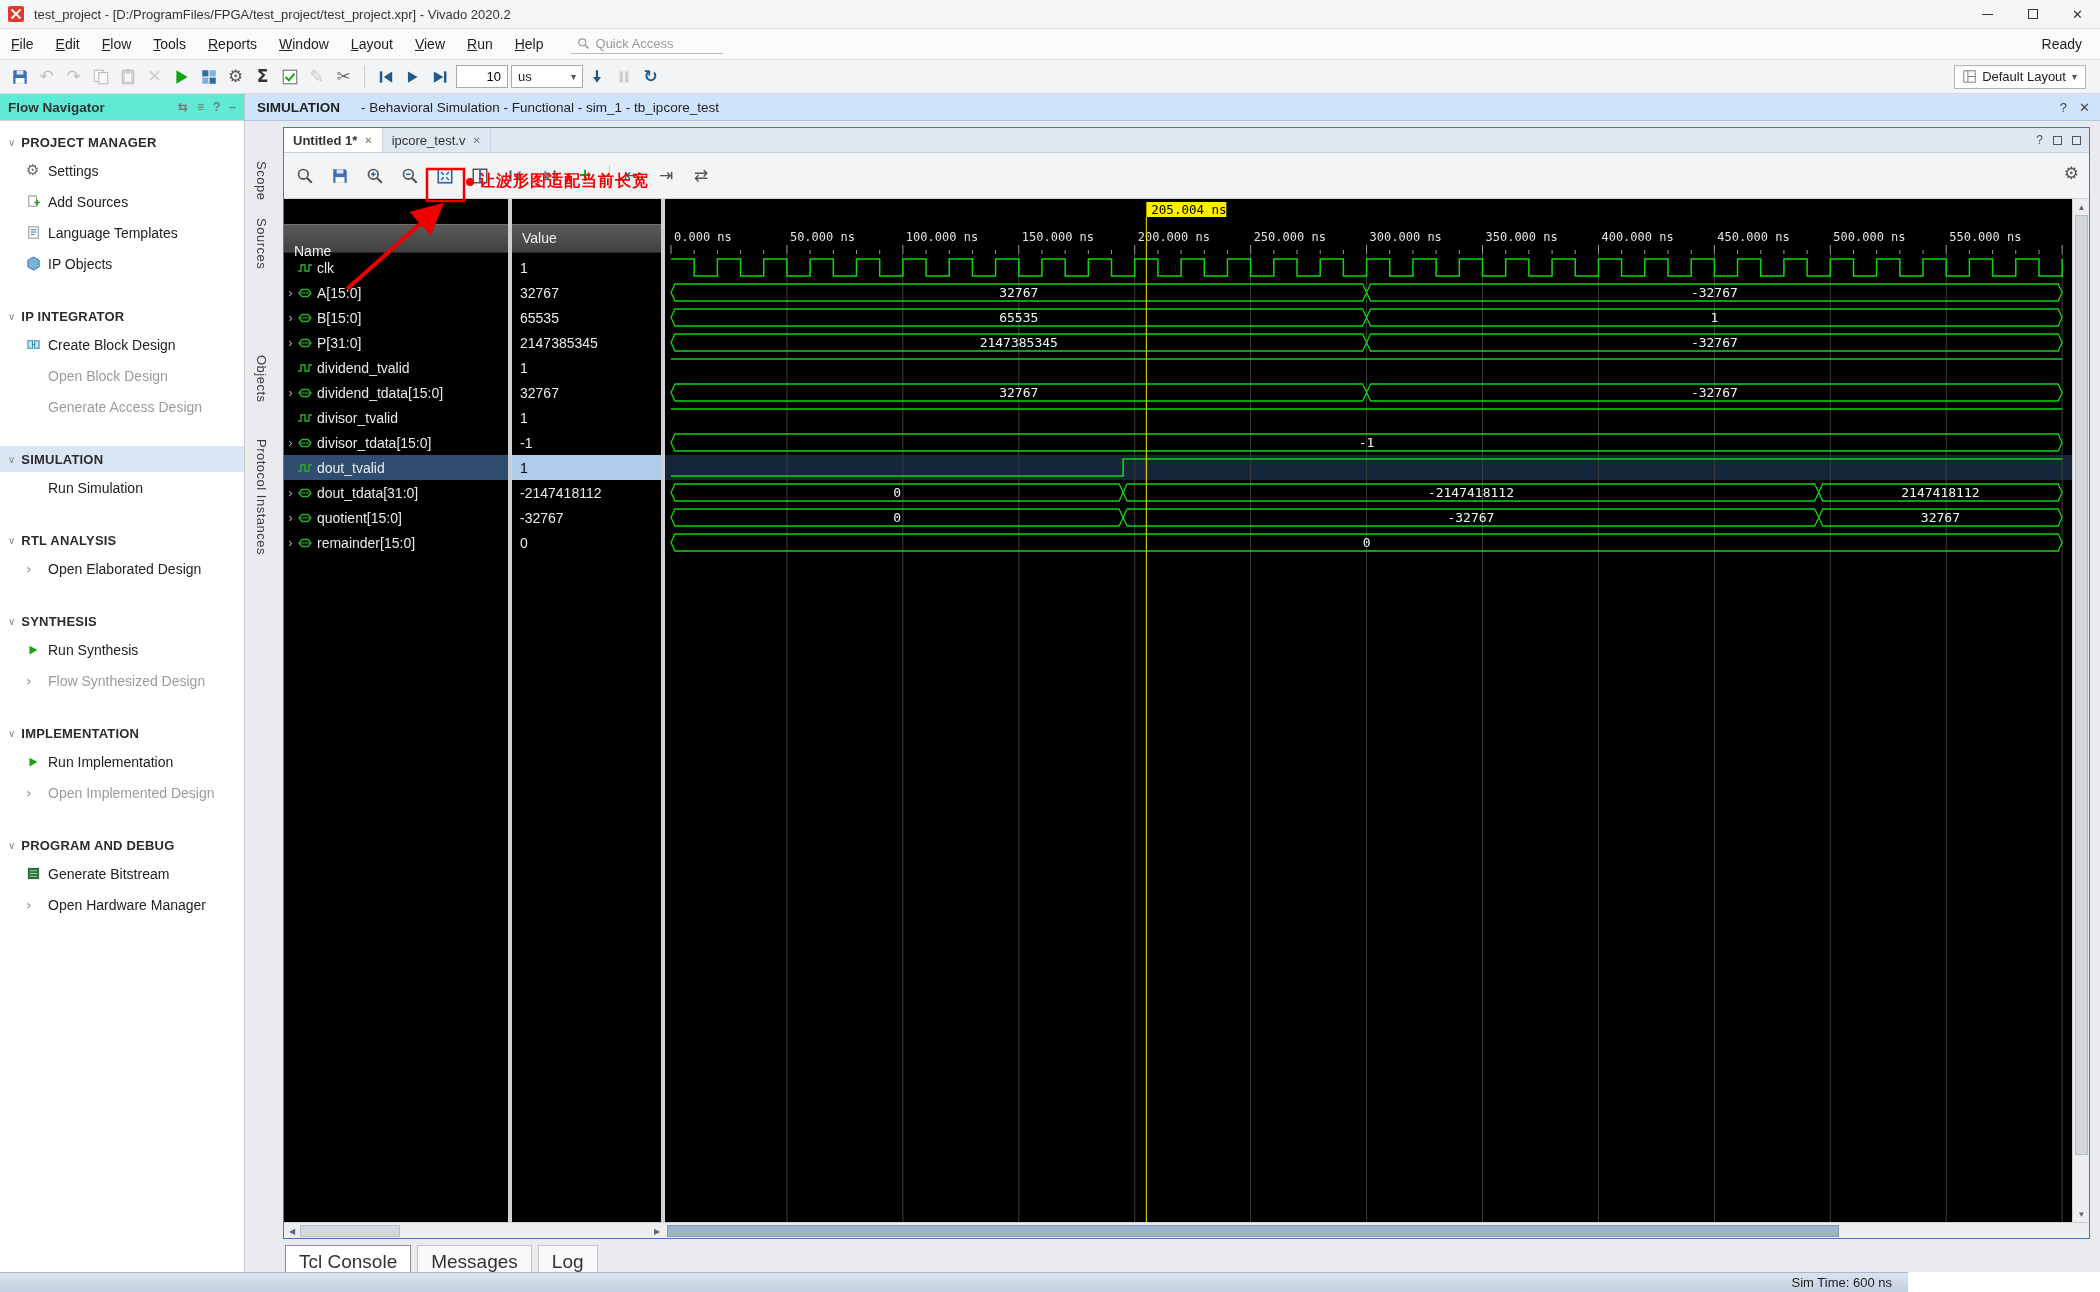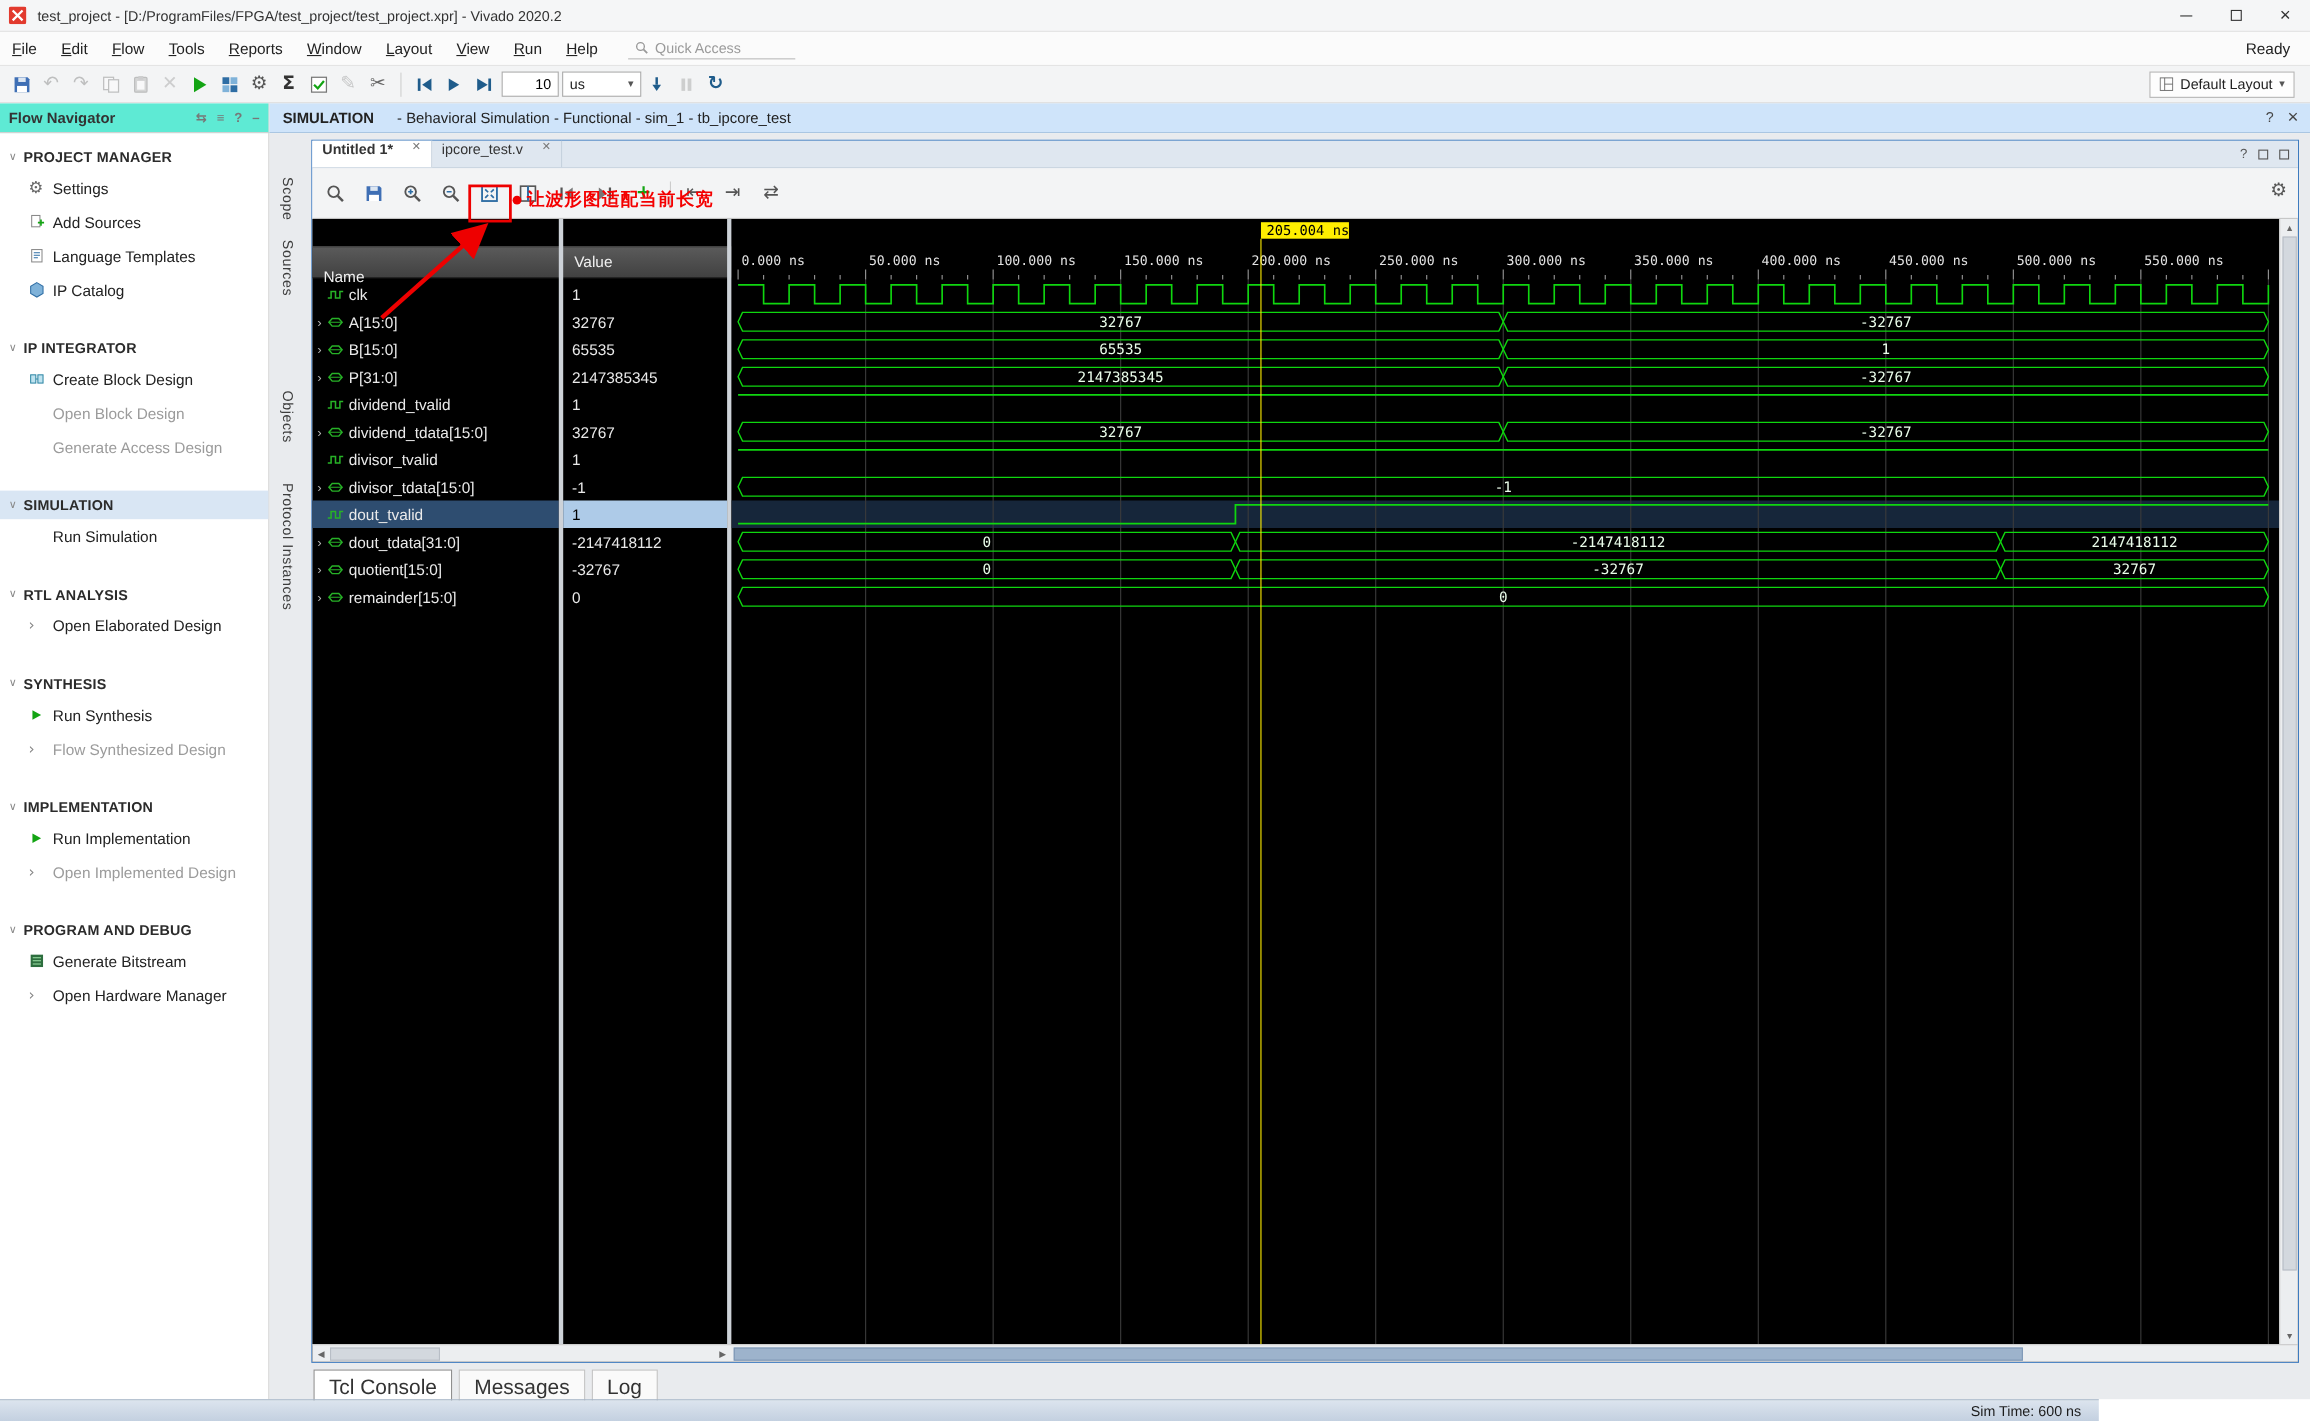--- a/index.html
+++ b/index.html
@@ -46,21 +46,21 @@
 .contextbar{position:absolute;left:245px;top:94px;width:1855px;height:27px;background:#cfe4fa;border-bottom:1px solid #aac6e2;display:flex;align-items:center;padding-left:12px;font-size:13.5px}
 .cbtitle{font-weight:bold;color:#222}
 .cbsub{color:#222;margin-left:21px}
 .cbicons{margin-left:auto;margin-right:10px;display:flex;gap:12px;color:#444;font-size:13px}
 .mainarea{position:absolute;left:245px;top:121px;width:1855px;height:1151px;background:#e9ebee}
 .sidetabs{position:absolute;left:0;top:0;width:38px;height:100%}
 .sidetab{position:absolute;left:9px;writing-mode:vertical-rl;font-size:13px;color:#3d3d3d;letter-spacing:.5px}
 .wavewin{position:absolute;left:38px;top:6px;width:1807px;height:1112px;background:#fff;border:1px solid #3d7bbf}
 .tabbar{position:absolute;left:0;top:0;width:100%;height:25px;background:#dfe7f0;border-bottom:1px solid #c6d2de;display:flex;align-items:stretch}
 .tabs{display:flex}
-.etab{display:flex;padding:0 9px;gap:17px;font-size:13px;color:#333;border-right:1px solid #c6d2de}
+.etab{display:flex;align-items:center;padding:0 9px;gap:7px;font-size:13px;color:#333;border-right:1px solid #c6d2de}
 .etab.active{background:#fff;font-weight:bold}
 .etab-close{font-size:10px;color:#777}
 .tabicons{margin-left:auto;display:flex;align-items:center;gap:10px;margin-right:8px;color:#555;font-size:12px}
 .ticon-sq{width:9px;height:9px;border:1px solid #555;display:inline-block}
 .wtoolbar{position:absolute;left:0;top:25px;width:100%;height:46px;background:#f3f4f5;border-bottom:1px solid #d5d5d5;display:flex;align-items:center;padding-left:8px}
 .wtbtn{width:26px;height:26px;margin-right:9px;display:flex;align-items:center;justify-content:center}
 .wtsep{width:1px;height:22px;background:#ccc;margin:0 8px 0 2px}
 .wtgear{position:absolute;right:10px;top:35px;color:#555;font-size:17px}
 .wavepanel{position:absolute;left:0;top:71px;width:1805px;height:1039px;background:#000}
 .colheader{position:absolute;left:0;top:25px;width:381px;height:29px;background:linear-gradient(#5a5a5a,#414141);border-top:1px solid #6e6e6e;border-bottom:1px solid #2a2a2a;color:#f0f0f0;font-size:14px}
@@ -293,21 +293,21 @@
               </svg>
             </span>
             <span class="fn-label">Language Templates</span>
           </div>
           <div class="fn-item">
             <span class="fn-slot">
               <svg width="15" height="15" viewBox="0 0 16 16">
                 <path d="M8 1l6 3.5v7L8 15l-6-3.5v-7z" fill="#7fb2d9" stroke="#2e6da4"></path>
               </svg>
             </span>
-            <span class="fn-label">IP Catalog</span>
+            <span class="fn-label">IP Objects</span>
           </div>
         </div>
         <div class="fn-section">
           <div class="fn-sec-header">
             <span class="fn-chev">∨</span>
             <span class="fn-sec-title">IP INTEGRATOR</span>
           </div>
           <div class="fn-item">
             <span class="fn-slot">
               <svg width="15" height="15" viewBox="0 0 16 16">

